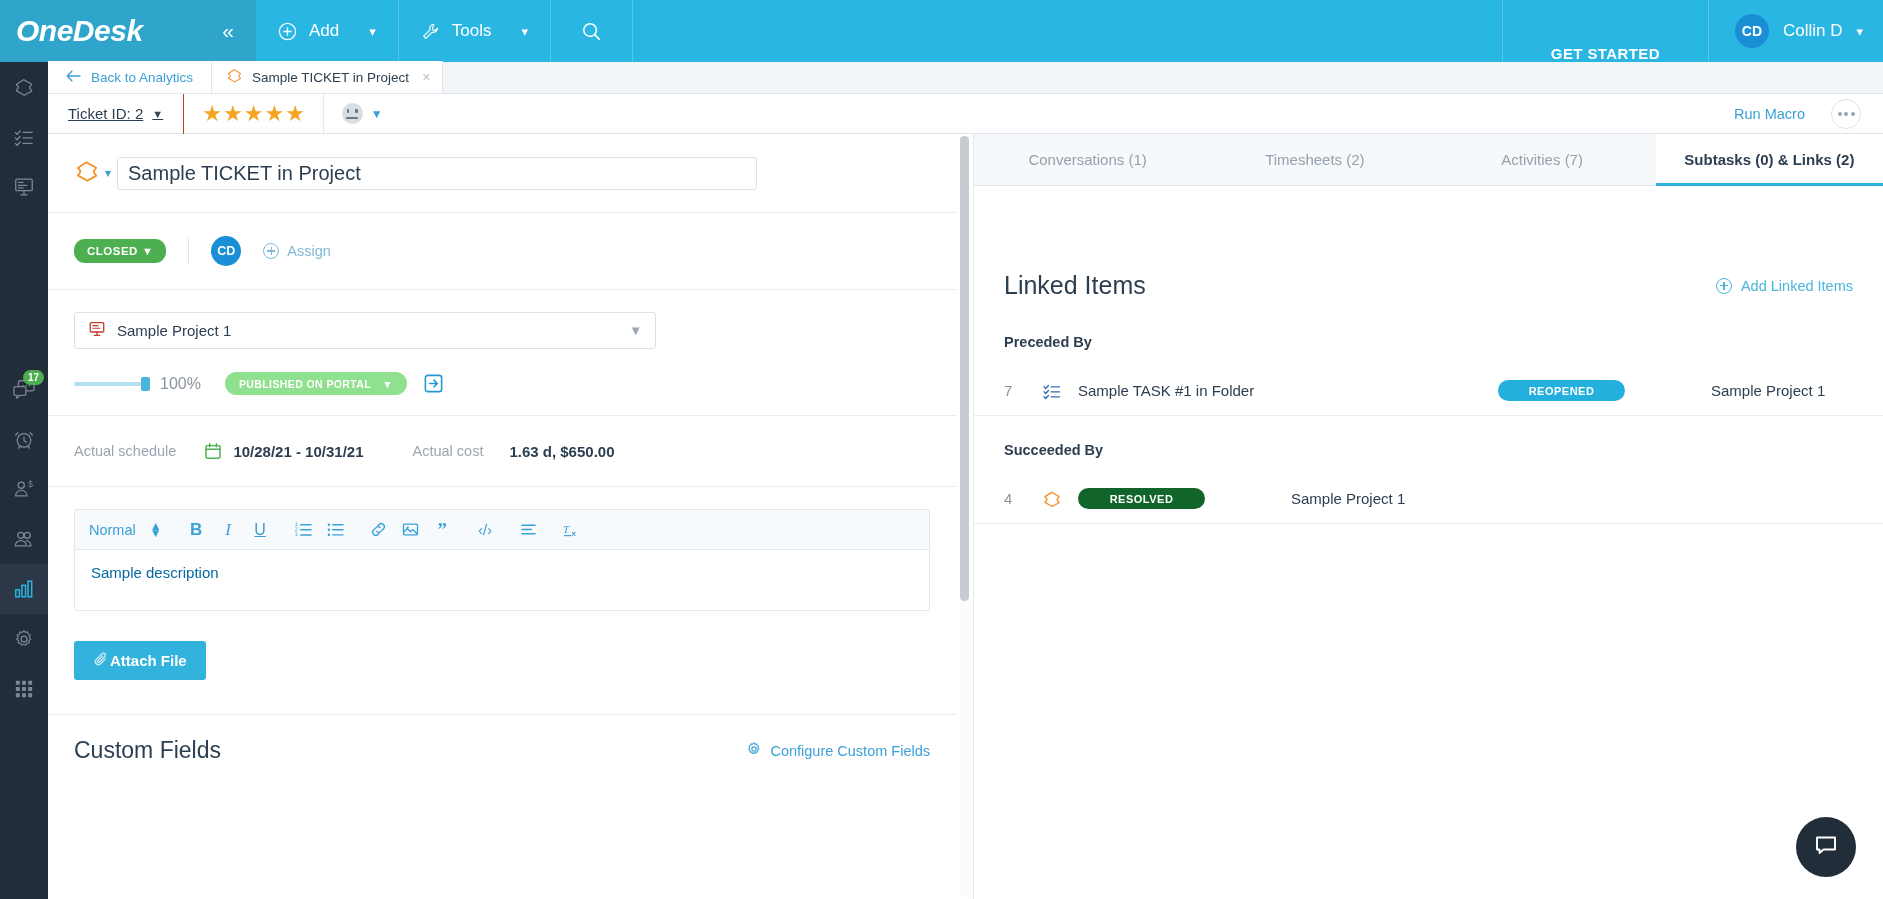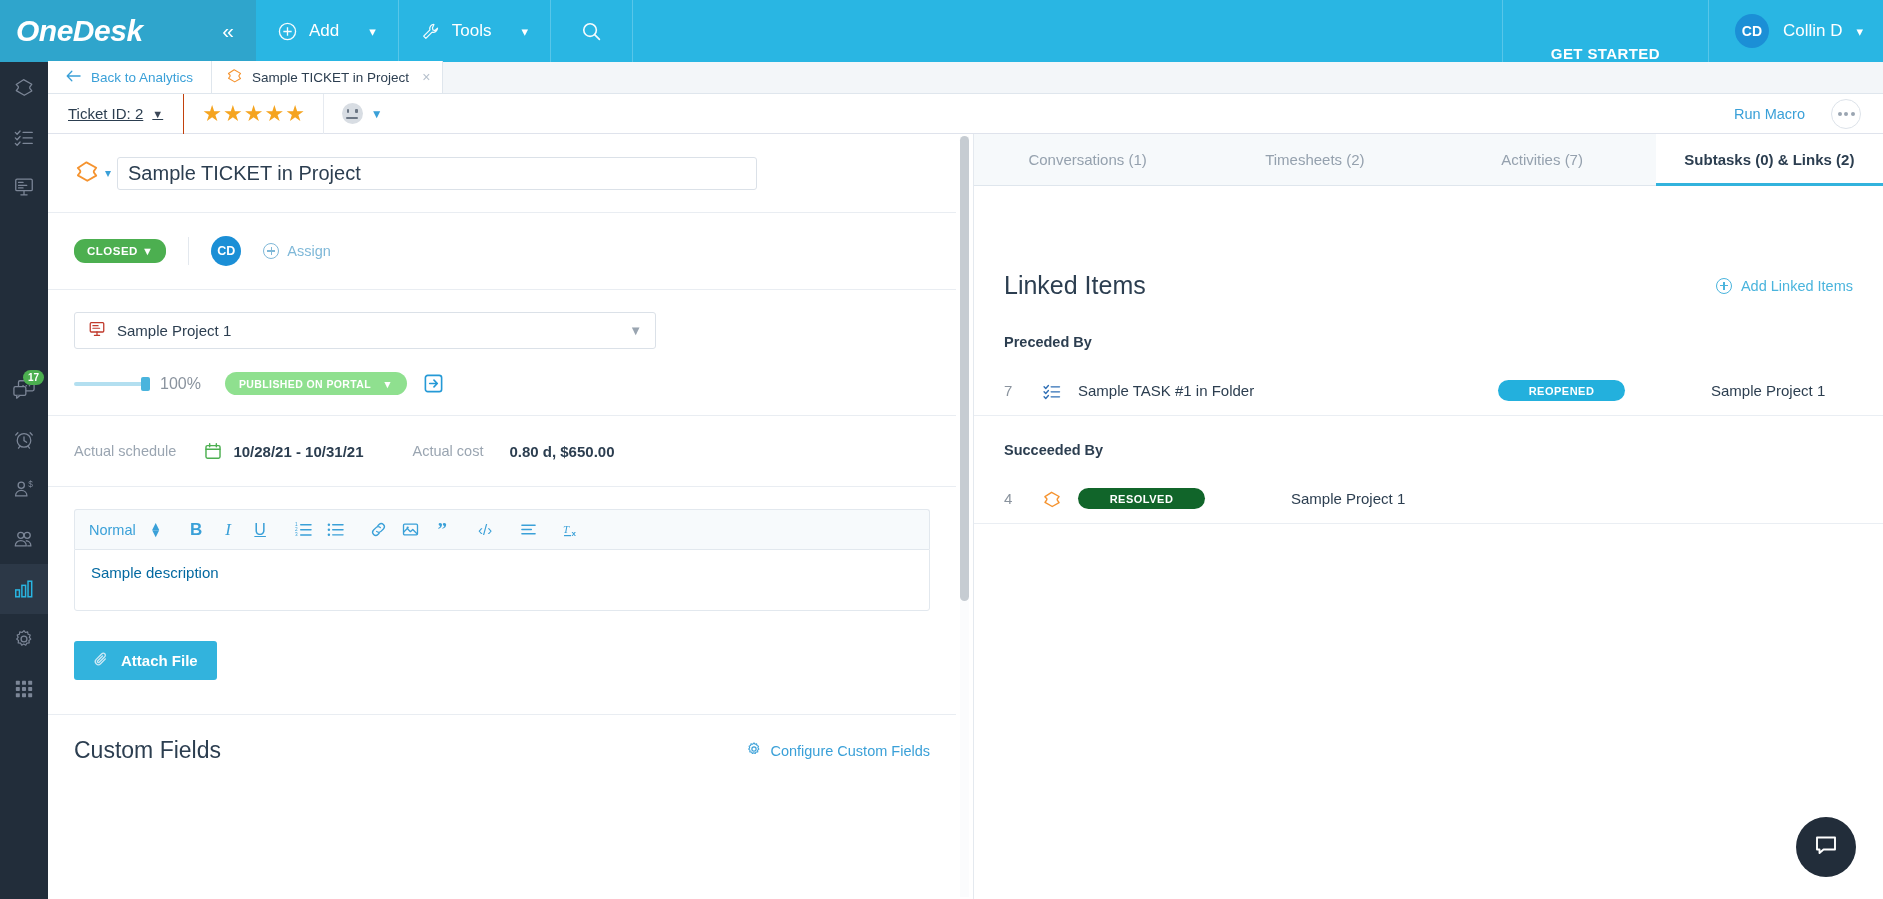--- a/index.html
+++ b/index.html
@@ -234,21 +234,21 @@
     justify-content: center; color: #3aa0d8; font-size: 15px; cursor: pointer;
     margin-right: 3px;
   }
   .tbtn.gap { margin-left: 11px; }
   .editor-body {
     border: 1px solid #e2e8ee; border-radius: 0 0 3px 3px; background: #fff;
     height: 62px; padding: 14px 16px; font-size: 15px; color: #0369a1;
   }
   .attach-wrap { padding: 30px 26px 34px; }
   .attach-btn {
-    display: inline-flex; align-items: center; gap: 11px; background: #32b3dd;
+    display: inline-flex; align-items: center; background: #32b3dd;
     color: #fff; font-size: 15px; font-weight: bold; border: none;
     border-radius: 3px; height: 39px; padding: 0 19px; cursor: pointer;
     font-family: "Liberation Sans", sans-serif;
   }
   .cf-block {
     background: #fff; padding: 22px 26px; display: flex; align-items: center;
     border-top: 1px solid #e9edf2;
   }
   .cf-title { font-size: 23px; color: #2c3e50; }
   .cf-spacer { flex: 1; }
@@ -589,21 +589,21 @@
         <div class="sched-row">
           <span class="sch-label">Actual schedule</span>
           <span class="cal-ic">
             <svg width="18" height="18" viewBox="0 0 20 20">
                 <rect x="2.2" y="4" width="15.6" height="14" rx="1.6" fill="none" stroke="#4caf50" stroke-width="1.6"></rect>
                 <path d="M2.2 8h15.6M6.3 2v3.4M13.7 2v3.4" stroke="#4caf50" stroke-width="1.6" stroke-linecap="round"></path>
               </svg>
           </span>
           <span class="sch-val">10/28/21 - 10/31/21</span>
           <span class="sch-label" style="margin-left:49px">Actual cost</span>
-          <span class="sch-val" style="margin-left:26px">0.80 d, $650.00</span>
+          <span class="sch-val" style="margin-left:26px">1.63 d, $650.00</span>
         </div>
 
         <div class="editor-wrap">
           <div class="editor-toolbar">
             <span class="tb-normal">Normal</span>
             <span class="tb-updown">
                 <span style="line-height:7px">▲</span>
                 <span style="line-height:7px">▼</span>
               </span>
             <span class="tbtn" style="font-weight:bold;font-size:17px">B</span>

